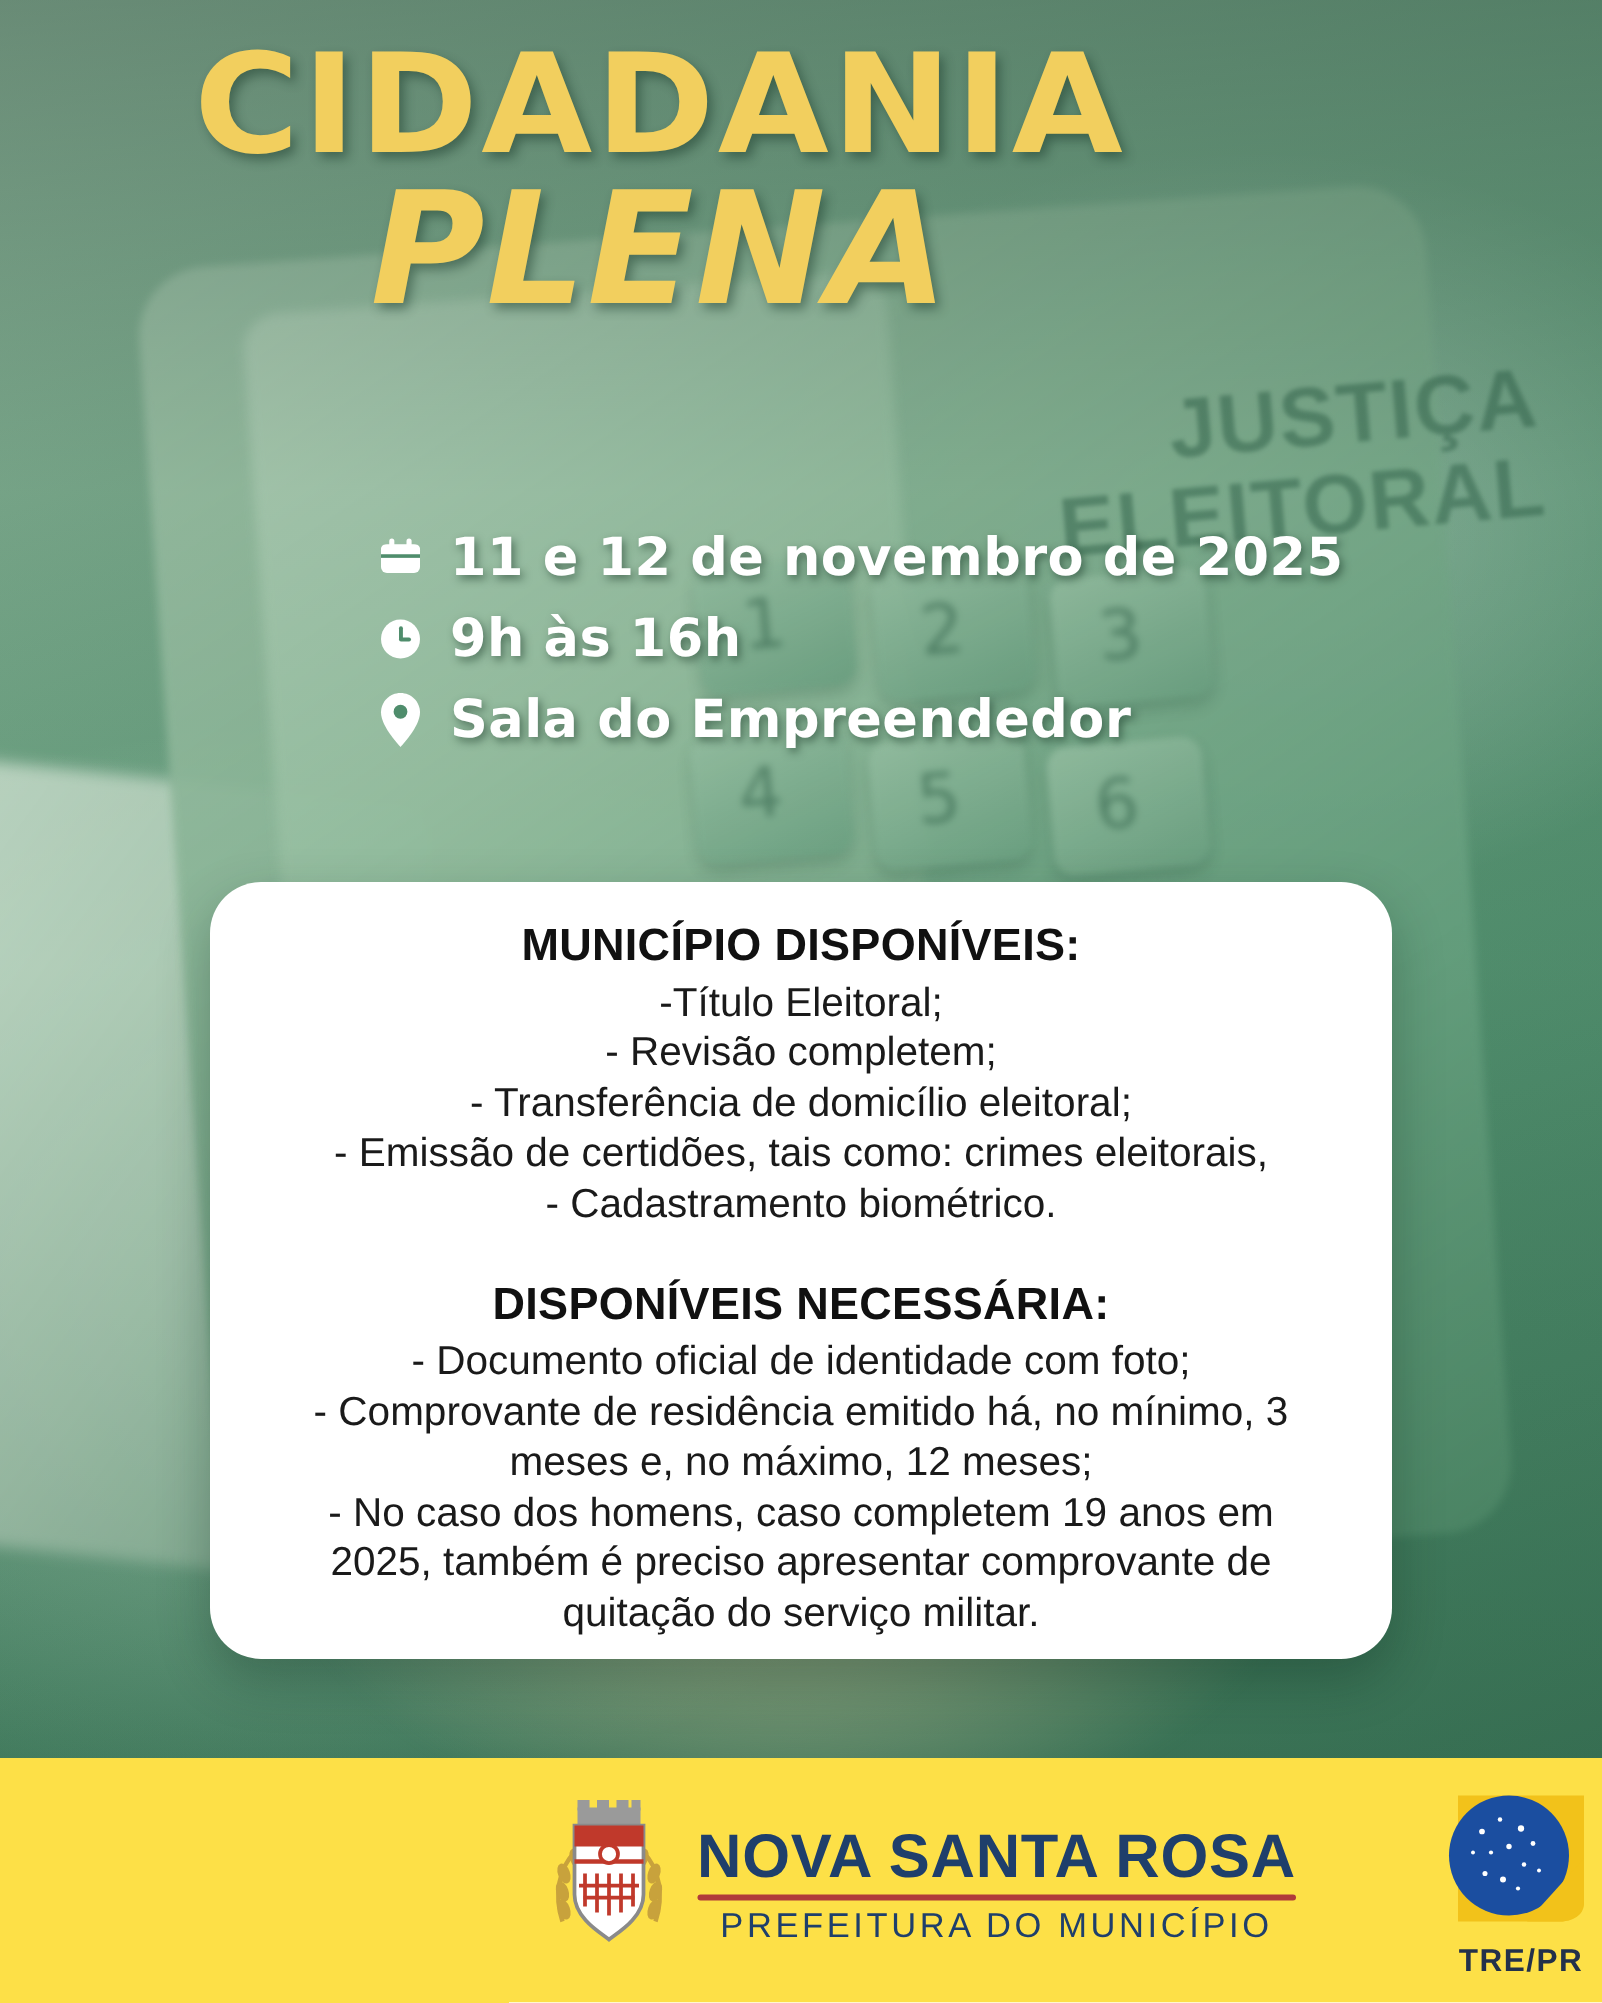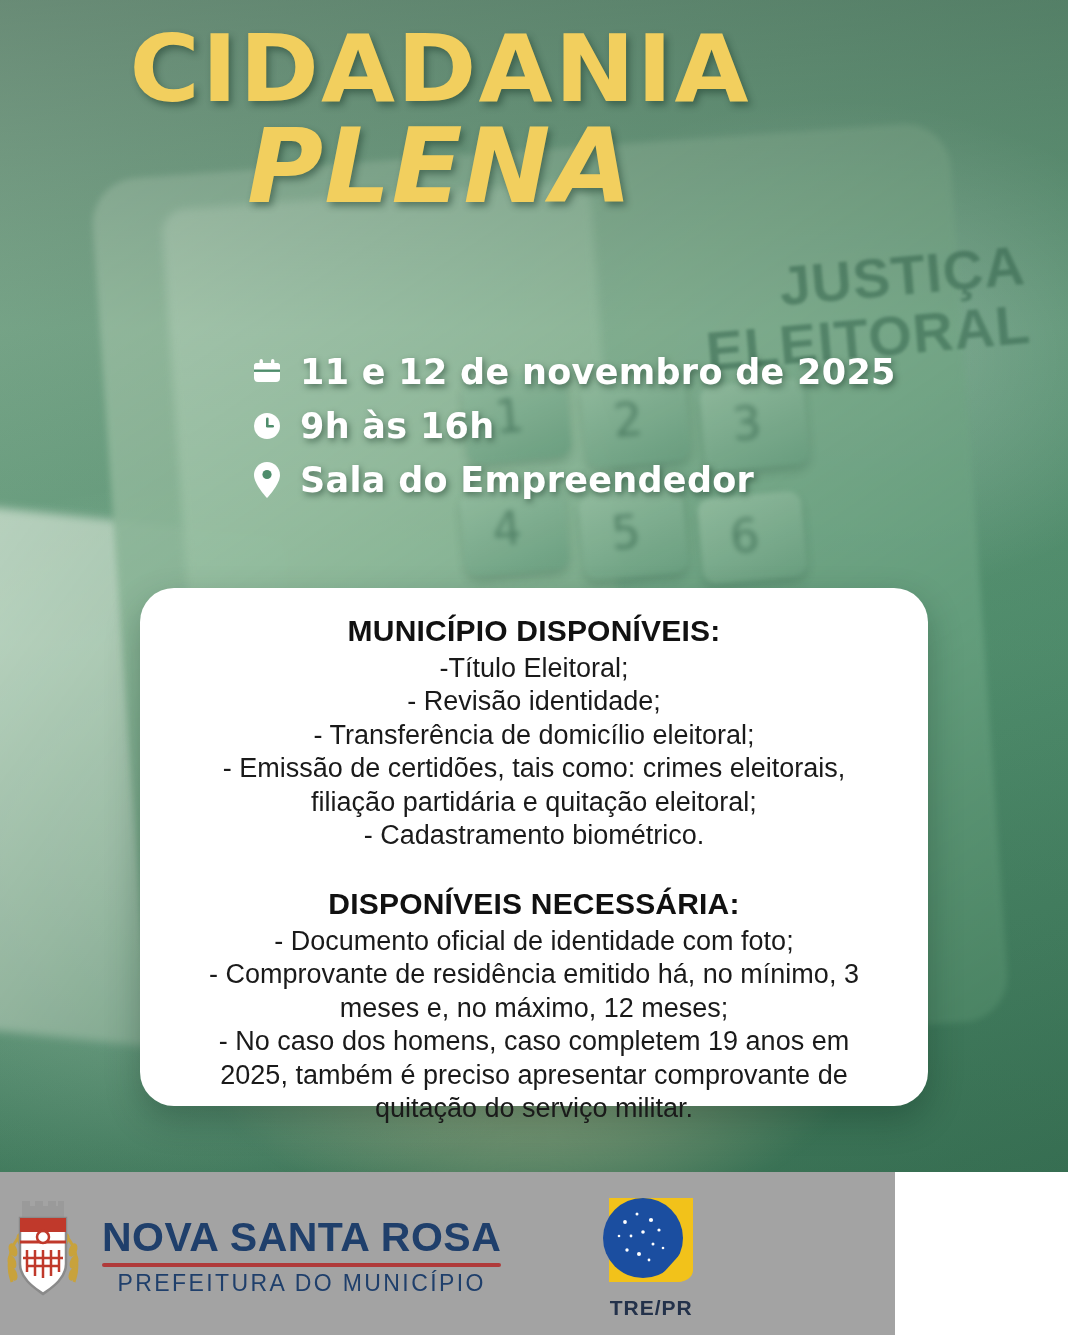--- a/index.html
+++ b/index.html
@@ -201,27 +201,27 @@
     line-height: 1.24;
   }
   .card-gap {
     height: 34px;
   }
 
   
   .footer {
     position: absolute;
     left: 0; top: 1172px;
-    width: 895px;
+    width: 1068px;
     height: 163px;
-    background: #a3a3a3;
+    background: #fde047;
     z-index: 7;
     display: flex;
     align-items: center;
-    justify-content: flex-start;
+    justify-content: flex-end;
   }
   .footer-inner {
     display: flex;
     align-items: center;
     gap: 96px;
     transform: translateY(2px);
   }
   .brand {
     display: flex;
     align-items: center;
@@ -337,24 +337,23 @@
         </svg>
       </span>
       <span class="info-text">Sala do Empreendedor</span>
     </div>
 
   </div>
 
   <div class="card">
     <div class="card-h">MUNICÍPIO DISPONÍVEIS:</div>
     <div class="card-line">-Título Eleitoral;</div>
-    <div class="card-line">- Revisão identidade;</div>
+    <div class="card-line">- Revisão completem;</div>
     <div class="card-line">- Transferência de domicílio eleitoral;</div>
     <div class="card-line">- Emissão de certidões, tais como: crimes eleitorais,</div>
-    <div class="card-line">filiação partidária e quitação eleitoral;</div>
     <div class="card-line">- Cadastramento biométrico.</div>
 
     <div class="card-gap"></div>
 
     <div class="card-h">DISPONÍVEIS NECESSÁRIA:</div>
     <div class="card-line">- Documento oficial de identidade com foto;</div>
     <div class="card-line">- Comprovante de residência emitido há, no mínimo, 3</div>
     <div class="card-line">meses e, no máximo, 12 meses;</div>
     <div class="card-line">- No caso dos homens, caso completem 19 anos em</div>
     <div class="card-line">2025, também é preciso apresentar comprovante de</div>

